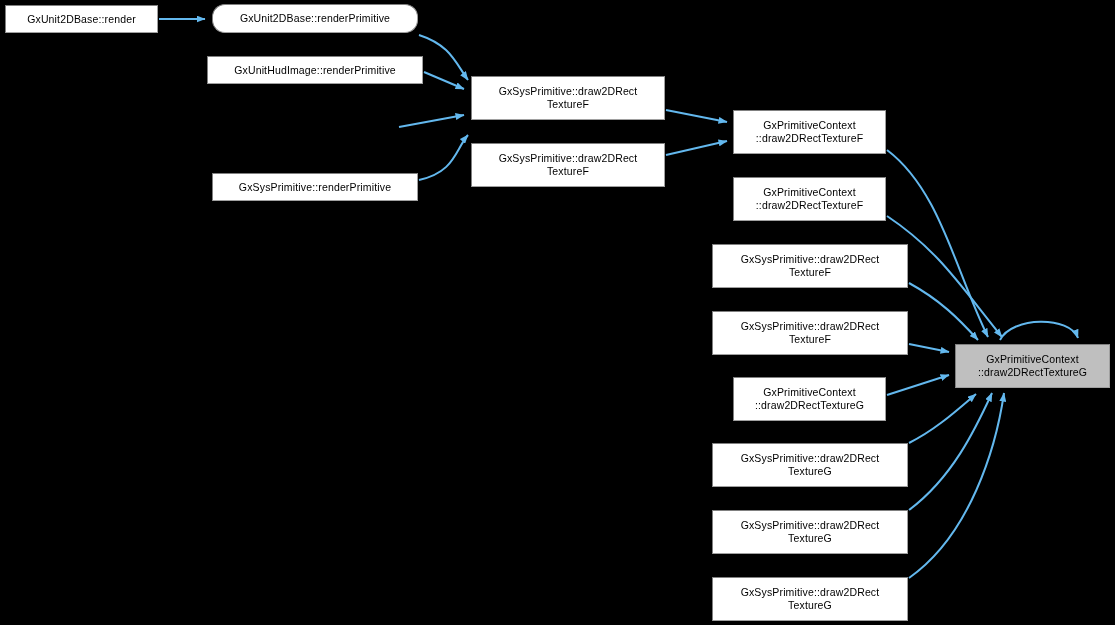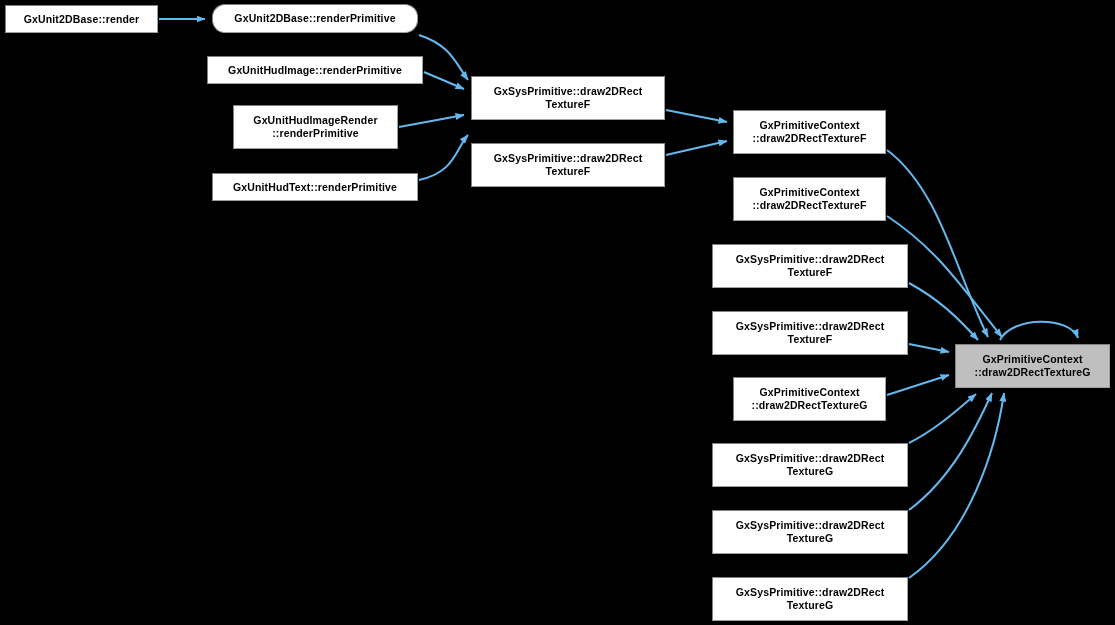--- a/index.html
+++ b/index.html
@@ -33,21 +33,20 @@
     color: #000000;
     font-size: 10.5px;
     line-height: 13px;
     letter-spacing: 0.15px;
     display: flex;
     align-items: center;
     justify-content: center;
     text-align: center;
     white-space: pre-line;
     z-index: 2;
-    font-weight: bold;
   }
   .node.highlight {
     background: #bfbfbf;
   }
   .node span {
     display: block;
     padding: 0 3px;
   }
 </style>
 </head>
@@ -77,23 +76,21 @@
       <path d="M909,443 C935,430 955,412 976,394"></path>
       <path d="M909,510 C952,478 975,430 992,393"></path>
       <path d="M909,578 C970,535 996,448 1004,393"></path>
       <path d="M1000,340 C1012,316 1070,316 1078,338"></path>
     </g>
   </svg>
 
   <div class="node" style="left: 5px; top: 5px; width: 153px; height: 28px;"><span>GxUnit2DBase::render</span></div>
   <div class="node" style="left: 212px; top: 4px; width: 206px; height: 29px; border-radius: 13px;"><span>GxUnit2DBase::renderPrimitive</span></div>
   <div class="node" style="left: 207px; top: 56px; width: 216px; height: 28px;"><span>GxUnitHudImage::renderPrimitive</span></div>
-  <div class="node" style="left: 233px; top: 105px; width: 165px; height: 44px;"><span>GxUnitHudImageRender
-::renderPrimitive</span></div>
-  <div class="node" style="left: 212px; top: 173px; width: 206px; height: 28px;"><span>GxUnitHudText::renderPrimitive</span></div>
+  <div class="node" style="left: 212px; top: 173px; width: 206px; height: 28px;"><span>GxSysPrimitive::renderPrimitive</span></div>
   <div class="node" style="left: 471px; top: 76px; width: 194px; height: 44px;"><span>GxSysPrimitive::draw2DRect
 TextureF</span></div>
   <div class="node" style="left: 471px; top: 143px; width: 194px; height: 44px;"><span>GxSysPrimitive::draw2DRect
 TextureF</span></div>
   <div class="node" style="left: 733px; top: 110px; width: 153px; height: 44px;"><span>GxPrimitiveContext
 ::draw2DRectTextureF</span></div>
   <div class="node" style="left: 733px; top: 177px; width: 153px; height: 44px;"><span>GxPrimitiveContext
 ::draw2DRectTextureF</span></div>
   <div class="node" style="left: 712px; top: 244px; width: 196px; height: 44px;"><span>GxSysPrimitive::draw2DRect
 TextureF</span></div>

